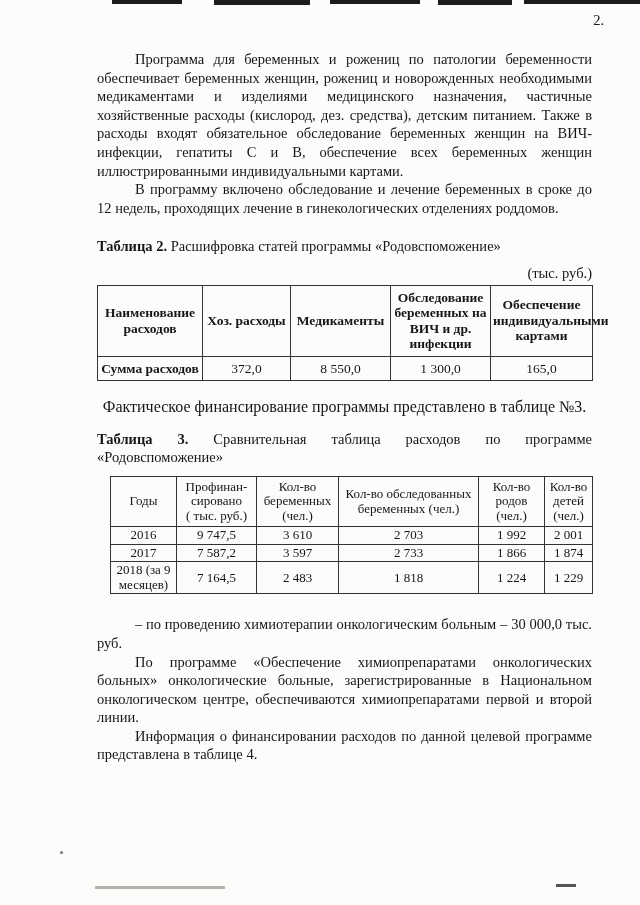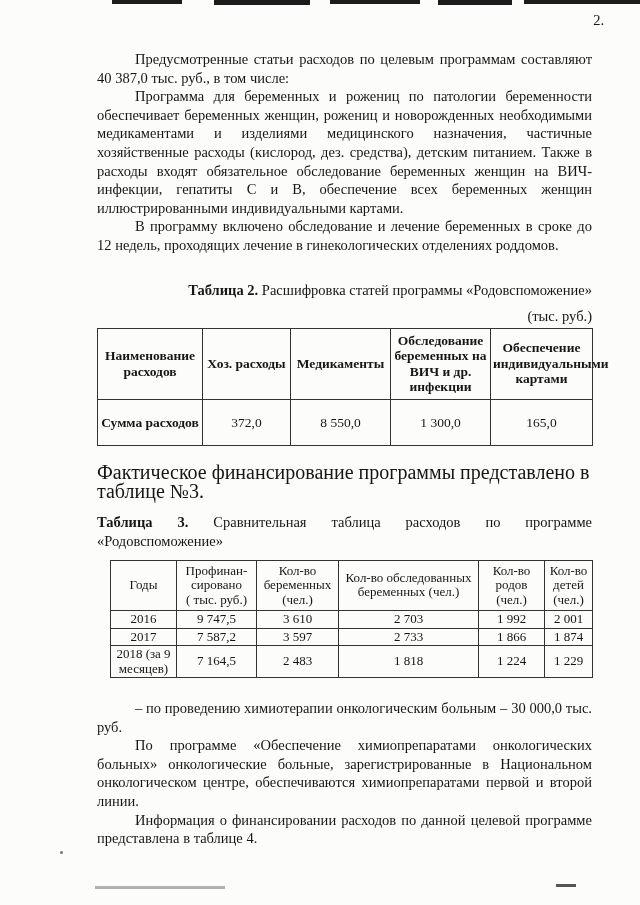--- a/index.html
+++ b/index.html
@@ -9,34 +9,34 @@
     background:#fcfcfa; color:#161616;
     font-family:"Liberation Serif","DejaVu Serif",serif;
   }
   .content { position:absolute; left:97px; top:50px; width:495px; }
   .para { font-size:14.5px; line-height:18.6px; text-align:justify; }
   .indent { text-indent:38px; }
   .list-block { margin-left:21px; }
   .bold { font-weight:bold; }
   .page-number { position:absolute; right:36px; top:12px; font-size:14.5px; }
 
-  .caption2 { margin-top:26px; text-align:right; font-size:14.5px; line-height:18.6px; }
+  .caption2 { margin-top:20px; text-align:left; font-size:14.5px; line-height:18.6px; }
   .units { margin-top:8px; text-align:right; font-size:14.5px; line-height:18.6px; }
   .caption3 { margin-top:13px; font-size:14.5px; line-height:18.6px; text-align:justify; }
 
   table { border-collapse:collapse; table-layout:fixed; }
   td, th { border:1px solid #333; vertical-align:middle; text-align:center; font-weight:normal; }
 
   .t2 { margin-top:2px; width:495px; font-size:13.5px; line-height:15.5px; }
   .t2 th { font-weight:bold; padding:4px 2px; }
-  .t2 td { padding:15px 2px; }
+  .t2 td { padding:4px 2px; }
   .t2 .c1 { width:105px; } .t2 .c2 { width:88px; } .t2 .c3 { width:100px; }
   .t2 .c4 { width:100px; } .t2 .c5 { width:102px; }
 
-  .between { margin-top:17px; font-size:20px; line-height:18.6px; }
+  .between { margin-top:17px; font-size:16px; line-height:18.6px;text-align:center; }
 
   .t3 { margin-top:9px; margin-left:13px; width:482px; font-size:13px; line-height:14.5px; }
   .t3 th { font-weight:normal; padding:3px 2px; }
   .t3 td { padding:1px 3px; }
   .t3 .c1 { width:66px; } .t3 .c2 { width:80px; } .t3 .c3 { width:82px; }
   .t3 .c4 { width:140px; } .t3 .c5 { width:66px; } .t3 .c6 { width:48px; }
 
   .outro-first { margin-top:21px; }
 
   .pre { white-space:pre-line; }
@@ -62,21 +62,20 @@
   <div class="artifact a4"></div>
   <div class="artifact a5"></div>
   <div class="artifact a6"></div>
   <div class="artifact a7"></div>
   <div class="artifact a8"></div>
 
   <div class="page-number">2.</div>
 
   <div class="content">
 
-    <p class="para indent">Предусмотренные статьи расходов по целевым программам составляют 40 387,0 тыс. руб., в том числе:</p>
     <p class="para indent">Программа для беременных и рожениц по патологии беременности обеспечивает беременных женщин, рожениц и новорожденных необходимыми медикаментами и изделиями медицинского назначения, частичные хозяйственные расходы (кислород, дез. средства), детским питанием. Также в расходы входят обязательное обследование беременных женщин на ВИЧ-инфекции, гепатиты С и В, обеспечение всех беременных женщин иллюстрированными индивидуальными картами.</p>
     <p class="para indent">В программу включено обследование и лечение беременных в сроке до 12 недель, проходящих лечение в гинекологических отделениях роддомов.</p>
 
     <p class="caption2"><span class="bold">Таблица 2.</span>
       <span>Расшифровка статей программы «Родовспоможение»</span></p>
 
     <p class="units">(тыс. руб.)</p>
 
     <table class="t2">
       <tbody>

